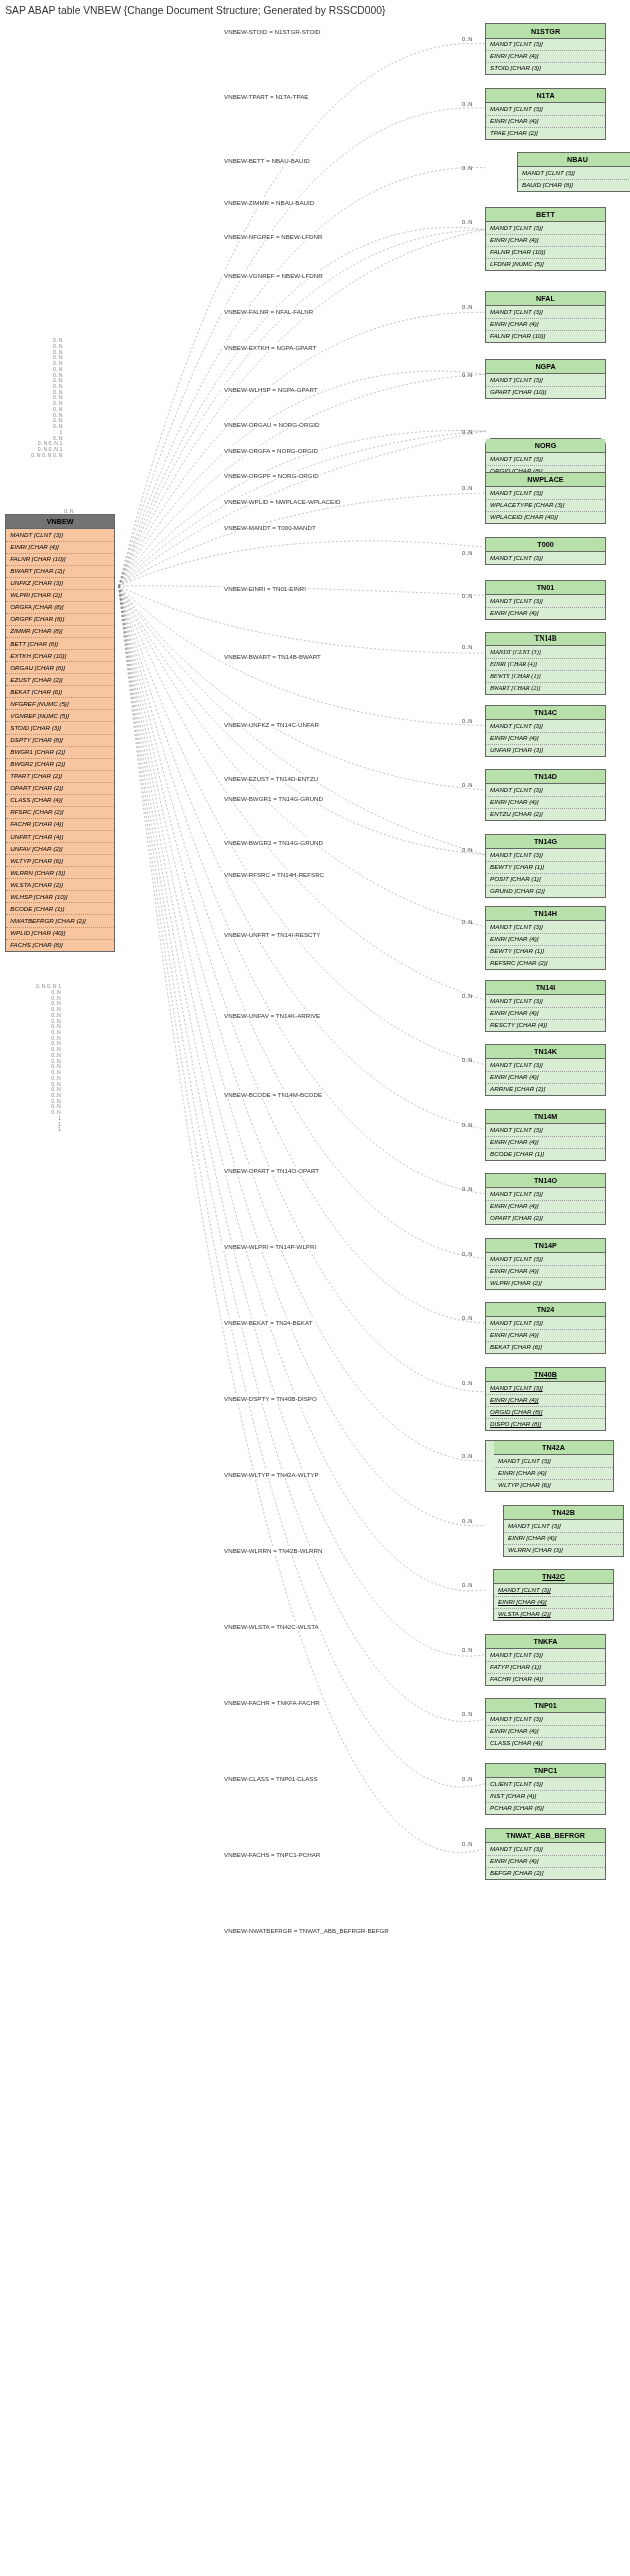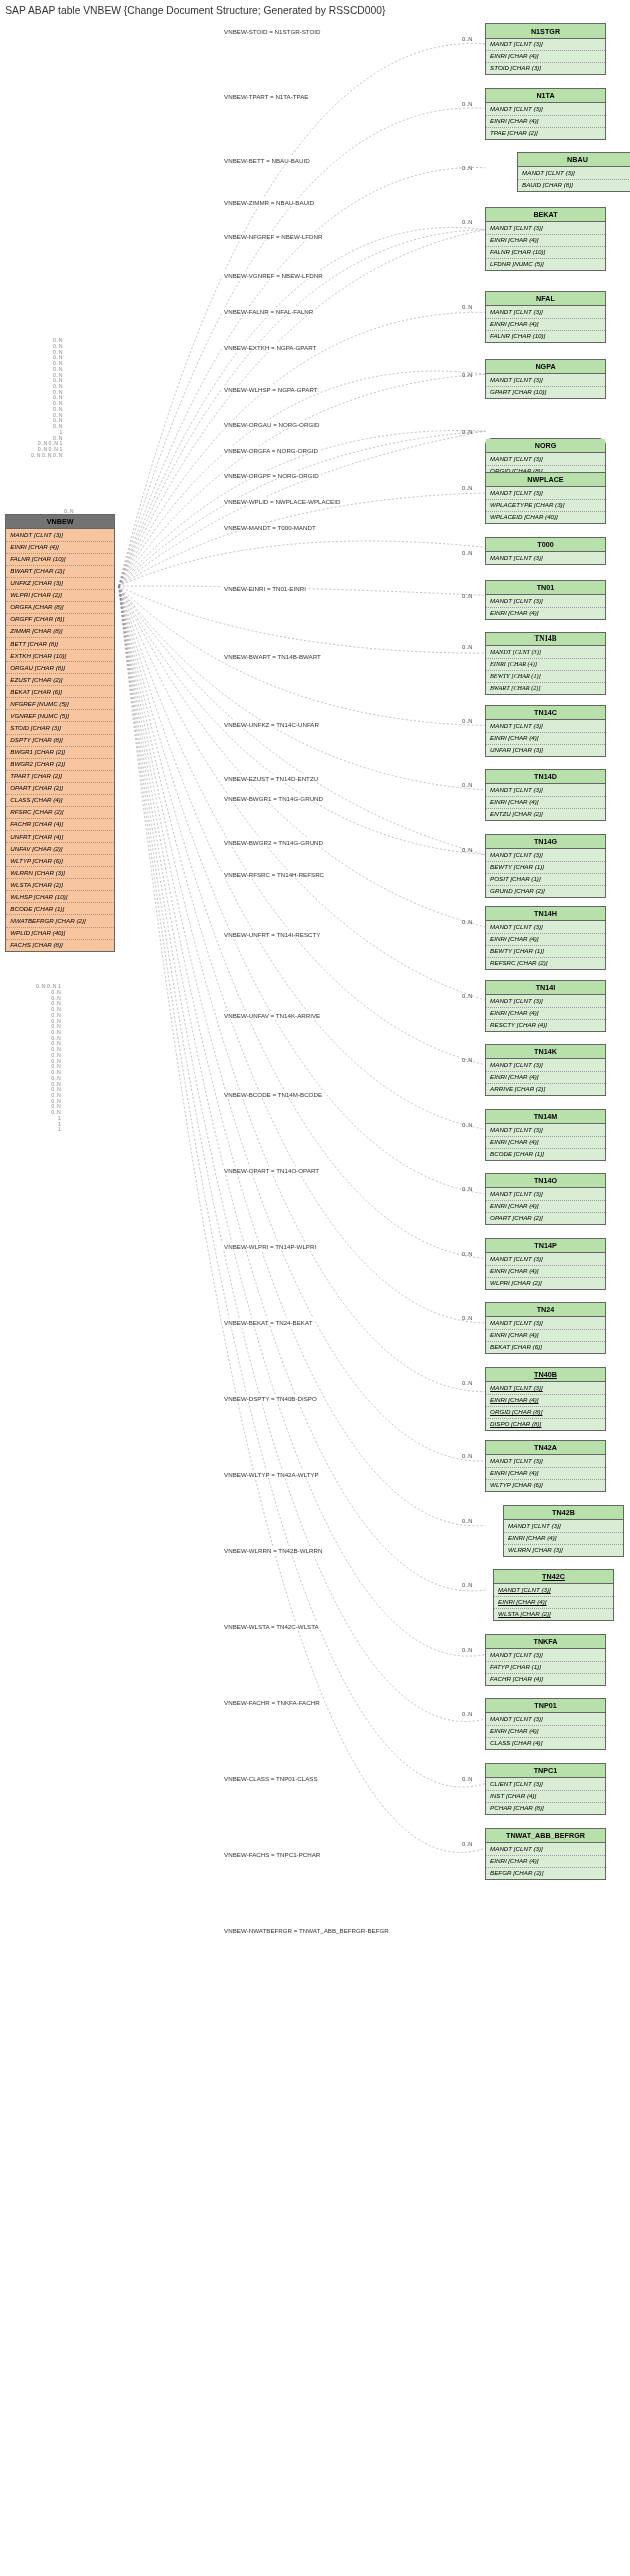--- a/index.html
+++ b/index.html
@@ -198,21 +198,21 @@
       <div class="edge-label" style="left: 222px; top: 74px;">VNBEW-TPART = N1TA-TPAE</div>
       <div class="cardinality" style="left: 462px; top: 83px;">0..N</div>
       <div class="entity-box" style="left: 485px; top: 134px; width: 119px; margin-left: 32px;">
         <div class="entity-header">NBAU</div>
         <div class="entity-row">MANDT [CLNT (3)]</div>
         <div class="entity-row">BAUID [CHAR (8)]</div>
       </div>
       <div class="edge-label" style="left: 222px; top: 138px;">VNBEW-BETT = NBAU-BAUID</div>
       <div class="cardinality" style="left: 462px; top: 147px;">0..N</div>
       <div class="entity-box" style="left: 485px; top: 189px; width: 119px;">
-        <div class="entity-header">BEKAT</div>
+        <div class="entity-header">BETT</div>
         <div class="entity-row">MANDT [CLNT (3)]</div>
         <div class="entity-row">EINRI [CHAR (4)]</div>
         <div class="entity-row">FALNR [CHAR (10)]</div>
         <div class="entity-row">LFDNR [NUMC (5)]</div>
       </div>
       <div class="edge-label" style="left: 222px; top: 180px;">VNBEW-ZIMMR = NBAU-BAUID</div>
       <div class="edge-label" style="left: 222px; top: 214px;">VNBEW-NFGREF = NBEW-LFDNR</div>
       <div class="edge-label" style="left: 222px; top: 253px;">VNBEW-VGNREF = NBEW-LFDNR</div>
       <div class="cardinality" style="left: 462px; top: 201px;">0..N</div>
       <div class="entity-box" style="left: 485px; top: 273px; width: 119px;">
@@ -355,21 +355,21 @@
       <div class="cardinality" style="left: 462px; top: 1297px;">0..N</div>
       <div class="entity-box" style="left: 485px; top: 1349px; width: 119px; text-decoration: underline;">
         <div class="entity-header">TN40B</div>
         <div class="entity-row">MANDT [CLNT (3)]</div>
         <div class="entity-row">EINRI [CHAR (4)]</div>
         <div class="entity-row">ORGID [CHAR (8)]</div>
         <div class="entity-row">DISPO [CHAR (8)]</div>
       </div>
       <div class="edge-label" style="left: 222px; top: 1376px;">VNBEW-DSPTY = TN40B-DISPO</div>
       <div class="cardinality" style="left: 462px; top: 1362px;">0..N</div>
-      <div class="entity-box" style="left: 485px; top: 1422px; width: 119px;">
+      <div class="entity-box" style="left: 485px; top: 1422px; width: 119px; padding-left: 8px;">
         <div class="entity-header">TN42A</div>
         <div class="entity-row">MANDT [CLNT (3)]</div>
         <div class="entity-row">EINRI [CHAR (4)]</div>
         <div class="entity-row">WLTYP [CHAR (6)]</div>
       </div>
       <div class="edge-label" style="left: 222px; top: 1452px;">VNBEW-WLTYP = TN42A-WLTYP</div>
       <div class="cardinality" style="left: 462px; top: 1435px;">0..N</div>
       <div class="entity-box" style="left: 503px; top: 1487px; width: 119px;">
         <div class="entity-header">TN42B</div>
         <div class="entity-row">MANDT [CLNT (3)]</div>

